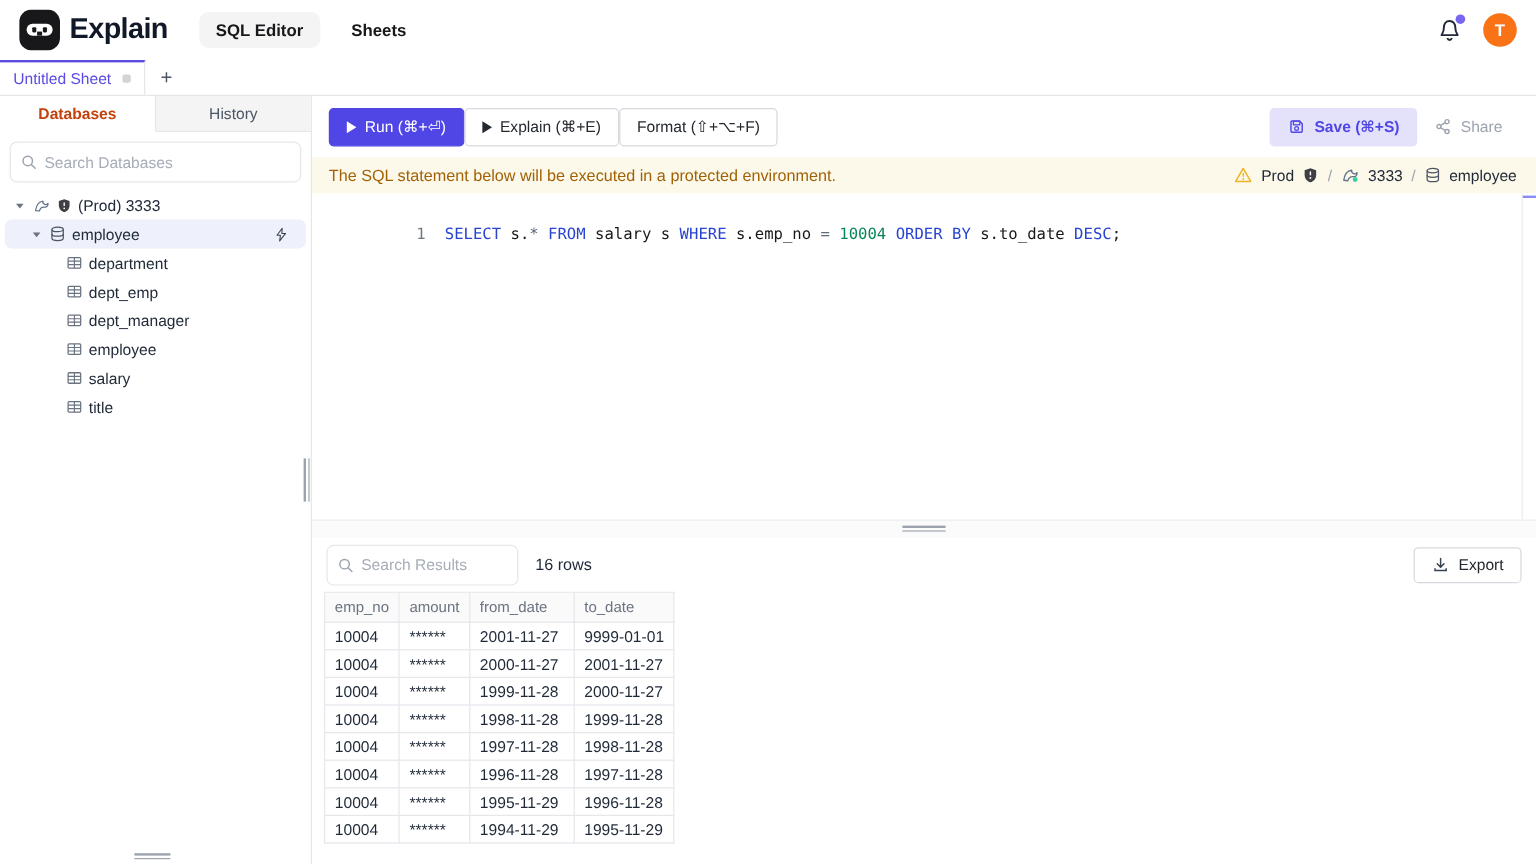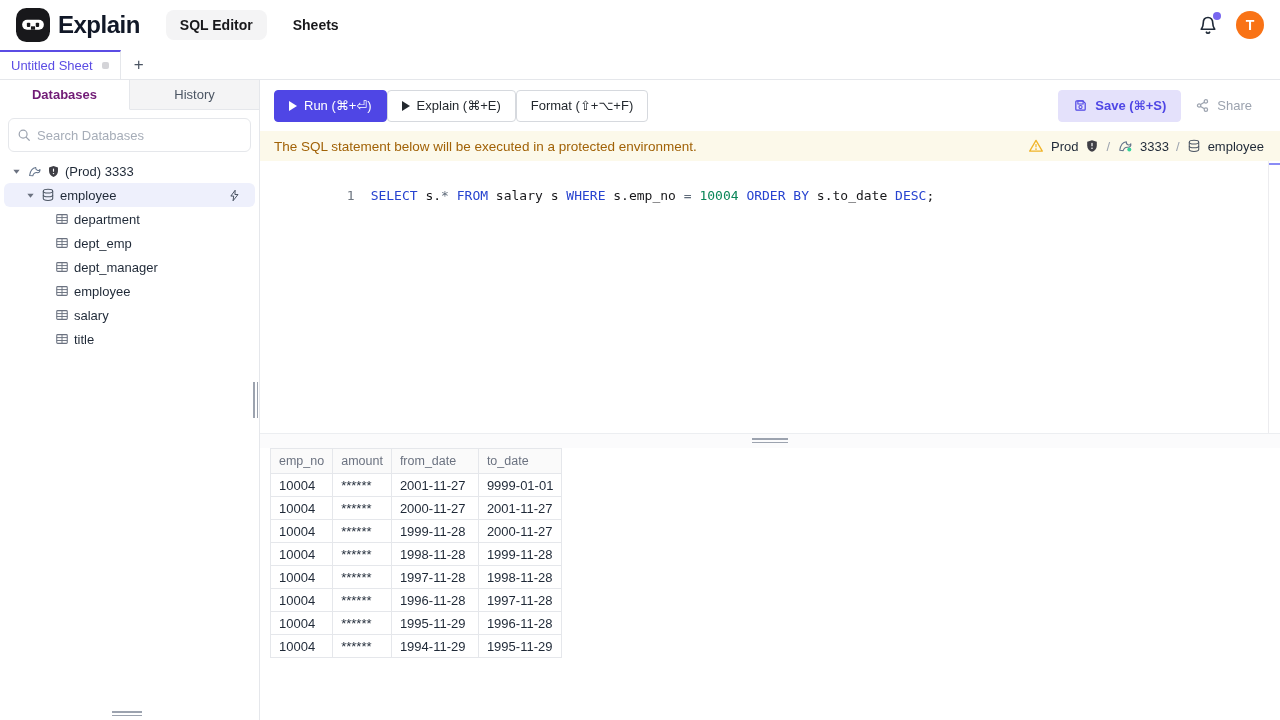--- a/index.html
+++ b/index.html
@@ -34,21 +34,21 @@
   .tab-add{width:36px;display:flex;align-items:center;justify-content:center;color:#4b5563;
     font-size:17px;cursor:pointer;}
 
   
   .body-row{display:flex;height:640px;}
 
   
   .sidebar{width:260px;border-right:1px solid var(--border);display:flex;flex-direction:column;position:relative;background:#fff;}
   .side-tabs{display:flex;height:30px;font-size:13px;background:#f4f4f5;flex:none;}
   .side-tab{flex:1;display:flex;align-items:center;justify-content:center;cursor:pointer;color:#4b5563;border-bottom:1px solid var(--border);}
-  .side-tab.active{background:#fff;color:#701a75;font-weight:600;border-bottom:1px solid transparent;border-right:1px solid var(--border);}
+  .side-tab.active{background:#fff;color:#c2410c;font-weight:600;border-bottom:1px solid transparent;border-right:1px solid var(--border);}
   .search-wrap{padding:8px 8px 5px;flex:none;}
   .search-box{height:30px;border:1px solid var(--border);border-radius:6px;display:flex;align-items:center;gap:6px;padding:16px 8px;background:#fff;}
   .search-box input{border:none;outline:none;font-size:13px;width:100%;color:#111827;background:transparent;
     font-family:"Liberation Sans","DejaVu Sans",sans-serif;}
   .search-box input::placeholder{color:#a6adb8;}
   .tree{font-size:13px;flex:1;overflow:hidden;padding-top:2px;}
   .tree-row{height:24px;display:flex;align-items:center;gap:5px;cursor:pointer;}
   .tree-row.instance{padding-left:12px;}
   .tree-row.database{margin:0 4px;padding-left:22px;border-radius:6px;}
   .tree-row.database.selected{background:var(--sel-row);}
@@ -367,20 +367,42 @@
     </div>
 
     <div class="divider">
       <div class="h-handle">
           <i></i>
           <i></i>
         </div>
     </div>
 
     <div class="results">
+      <div class="results-bar">
+        <div class="search-box">
+          <span>
+            <svg width="14" height="14" viewBox="0 0 16 16">
+              <circle cx="7" cy="7" r="4.5" fill="none" stroke="#9ca3af" stroke-width="1.4"></circle>
+              <line x1="10.4" y1="10.4" x2="14" y2="14" stroke="#9ca3af" stroke-width="1.4" stroke-linecap="round"></line>
+            </svg>
+          </span>
+          <input type="text" placeholder="Search Results" style="">
+        </div>
+        <span class="row-count">16 rows</span>
+        <div class="results-spacer"></div>
+        <button class="btn" style="height:30px">
+          <span>
+            <svg width="15" height="15" viewBox="0 0 16 16">
+              <path d="M8 2.5 V10 M5 7.3 L8 10.3 L11 7.3" fill="none" stroke="#374151" stroke-width="1.3" stroke-linecap="round" stroke-linejoin="round"></path>
+              <path d="M3 11.3 V13.3 H13 V11.3" fill="none" stroke="#374151" stroke-width="1.3"></path>
+            </svg>
+          </span>
+          <span>Export</span>
+        </button>
+      </div>
       <div class="table-wrap">
         <table>
           <colgroup>
               <col style="width: 50px;">
               <col style="width: 46px;">
               <col style="width: 87px;">
               <col style="width: 70px;">
             </colgroup>
           <thead>
               <tr>

